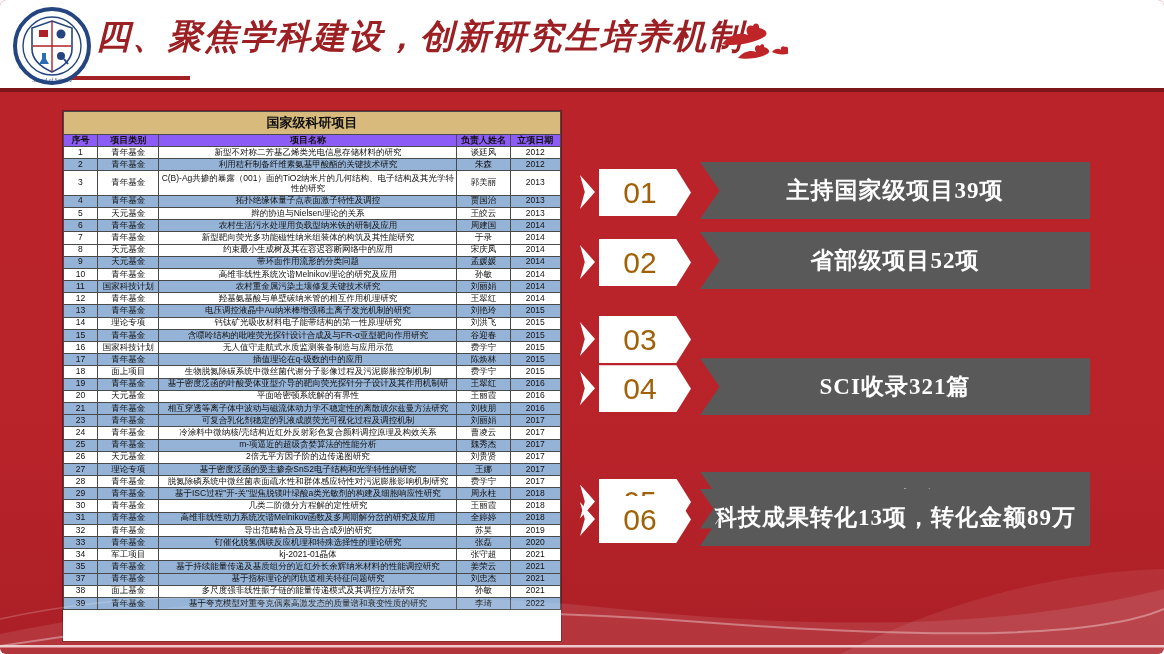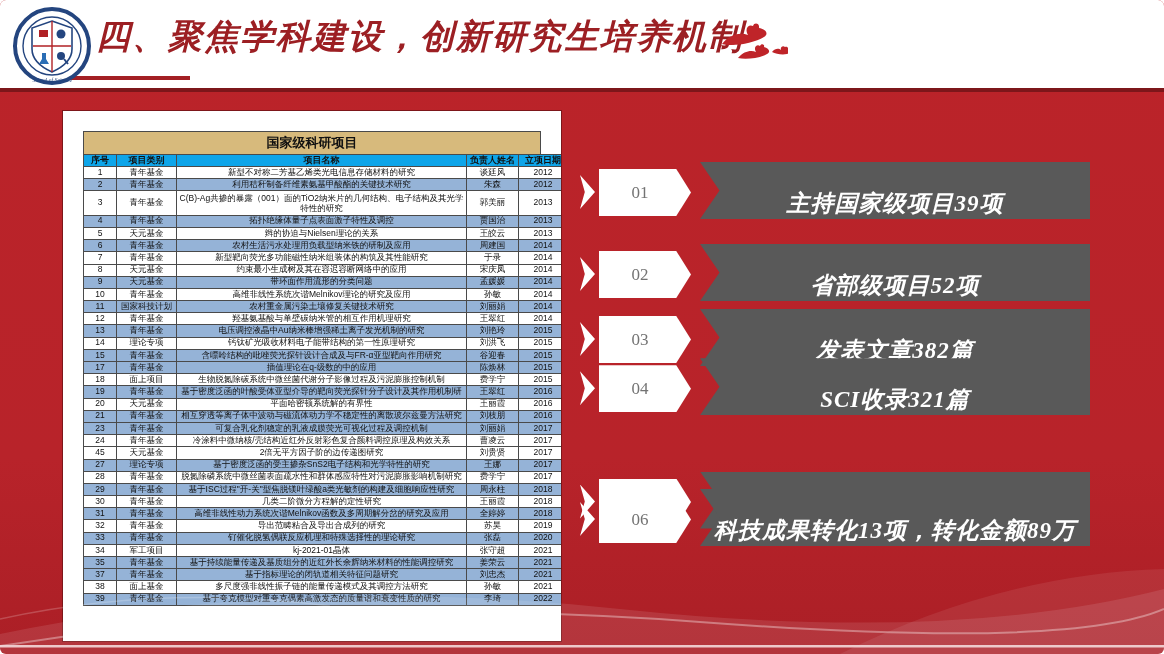--- a/index.html
+++ b/index.html
@@ -5,37 +5,37 @@
   html,body{margin:0;padding:0;background:#fff;}
   .slide{position:relative;width:1164px;height:654px;background:linear-gradient(180deg,#bb2329 0%,#b8232a 70%,#ab1f26 100%);overflow:hidden;font-family:"Liberation Sans",sans-serif;border-radius:6px;}
   
   .header{position:absolute;top:0;left:0;width:100%;height:88px;background:#ffffff;}
   .header-rule{position:absolute;top:88px;left:0;width:100%;height:4px;background:#7d161a;}
   .logo-underline{position:absolute;left:34px;top:76px;width:156px;height:4px;background:#a32024;z-index:1;}
   .logo{position:absolute;left:12px;top:5px;width:80px;height:82px;z-index:2;}
   .page-title{position:absolute;left:96px;top:14px;z-index:3;font-family:"Liberation Serif",serif;font-style:italic;font-weight:bold;font-size:34px;letter-spacing:2px;color:#9c1f23;white-space:nowrap;}
   .doves{position:absolute;left:718px;top:20px;width:70px;height:44px;z-index:3;}
   
-  .table-card{position:absolute;left:62px;top:110px;width:500px;height:532px;background:#ffffff;box-sizing:border-box;padding:20px;border:1px solid #7d161a;overflow:hidden;}
+  .table-card{position:absolute;left:62px;top:110px;width:500px;height:532px;background:#ffffff;box-sizing:border-box;padding:0;border:1px solid #7d161a;overflow:hidden;}
   .tbl-title{height:22px;line-height:22px;background:#d7ba7c;border:1px solid #4a4a4a;border-bottom:none;text-align:center;font-weight:bold;font-size:13px;color:#111;}
   table.ptable{width:100%;border-collapse:collapse;table-layout:fixed;}
   .ptable th,.ptable td{border:1px solid #4a4a4a;font-size:8.5px;line-height:1.15;padding:0 2px;text-align:center;color:#111;white-space:nowrap;overflow:hidden;}
-  .ptable th{height:11px;background:#0ea5e9;font-weight:bold;font-size:9px;}
+  .ptable th{height:11px;background:#8b5cf6;font-weight:bold;font-size:9px;}
   .ptable td{height:11.2px;background:#ffffff;}
   .ptable tr.hl td{background:#95b3d7;}
   .ptable tr.wrap td{height:23.4px;}
   .ptable tr.wrap td.c-name{white-space:normal;line-height:1.2;}
   .col-no{width:33px;}.col-cat{width:60px;}.col-name{width:290px;}.col-pi{width:52px;}.col-year{width:49px;}
   
   .achv{position:absolute;left:580px;top:162px;width:512px;height:390px;}
   .achv-item{position:absolute;left:0;width:100%;height:60px;}
   .achv-chev{position:absolute;left:0;top:13px;width:15px;height:34px;background:#ffffff;clip-path:polygon(0 0,100% 50%,0 100%,32% 50%);}
   .achv-numbox{position:absolute;left:19px;top:7px;width:92px;height:47px;background:#ffffff;clip-path:polygon(0 0,84% 0,100% 50%,84% 100%,0 100%);display:flex;align-items:center;justify-content:center;padding-right:10px;box-sizing:border-box;}
-  .achv-num{font-family:Liberation Serif, serif;font-size:17px;color:#737373;}
-  .achv-banner{position:absolute;left:120px;top:0;width:390px;height:57px;background:#595959;clip-path:polygon(0 0,100% 0,100% 100%,0 100%,5% 50%);display:flex;align-items:flex-end;justify-content:center;font-style:italic;}
+  .achv-num{font-family:Liberation Sans, sans-serif;font-size:30px;color:#a16207;}
+  .achv-banner{position:absolute;left:120px;top:0;width:390px;height:57px;background:#595959;clip-path:polygon(0 0,100% 0,100% 100%,0 100%,5% 50%);display:flex;align-items:center;justify-content:center;}
   .achv-text{font-family:"Liberation Serif",serif;font-weight:bold;font-size:23px;color:#ffffff;white-space:nowrap;letter-spacing:1px;}
   
   .swoosh{position:absolute;left:0;bottom:0;width:1164px;height:140px;pointer-events:none;}
 </style>
 </head>
 <body>
 
 <div class="slide">
 
   <div class="header">
@@ -180,20 +180,27 @@
             <td class="c-pi">刘洪飞</td>
             <td class="c-year">2015</td>
           </tr>
           <tr class="hl ">
             <td class="c-no">15</td>
             <td class="c-cat">青年基金</td>
             <td class="c-name">含嘌呤结构的吡唑荧光探针设计合成及与FR-α亚型靶向作用研究</td>
             <td class="c-pi">谷迎春</td>
             <td class="c-year">2015</td>
           </tr>
+          <tr class="">
+            <td class="c-no">16</td>
+            <td class="c-cat">国家科技计划</td>
+            <td class="c-name">无人值守走航式水质监测装备制造与应用示范</td>
+            <td class="c-pi">费学宁</td>
+            <td class="c-year">2015</td>
+          </tr>
           <tr class="hl ">
             <td class="c-no">17</td>
             <td class="c-cat">青年基金</td>
             <td class="c-name">插值理论在q-级数的中的应用</td>
             <td class="c-pi">陈焕林</td>
             <td class="c-year">2015</td>
           </tr>
           <tr class="">
             <td class="c-no">18</td>
             <td class="c-cat">面上项目</td>
@@ -229,22 +236,29 @@
             <td class="c-pi">刘丽娟</td>
             <td class="c-year">2017</td>
           </tr>
           <tr class="">
             <td class="c-no">24</td>
             <td class="c-cat">青年基金</td>
             <td class="c-name">冷涂料中微纳核/壳结构近红外反射彩色复合颜料调控原理及构效关系</td>
             <td class="c-pi">曹凌云</td>
             <td class="c-year">2017</td>
           </tr>
-          <tr class="">
-            <td class="c-no">45</td>
+          <tr class="hl ">
+            <td class="c-no">25</td>
+            <td class="c-cat">青年基金</td>
+            <td class="c-name">m-项逼近的超级贪婪算法的性能分析</td>
+            <td class="c-pi">魏秀杰</td>
+            <td class="c-year">2017</td>
+          </tr>
+          <tr class="">
+            <td class="c-no">26</td>
             <td class="c-cat">天元基金</td>
             <td class="c-name">2倍无平方因子阶的边传递图研究</td>
             <td class="c-pi">刘贵贤</td>
             <td class="c-year">2017</td>
           </tr>
           <tr class="hl ">
             <td class="c-no">27</td>
             <td class="c-cat">理论专项</td>
             <td class="c-name">基于密度泛函的受主掺杂SnS2电子结构和光学特性的研究</td>
             <td class="c-pi">王娜</td>
@@ -334,36 +348,33 @@
   <div class="achv" id="achv-container">
       <div class="achv-item" style="top: 0px;">
         <div class="achv-chev"></div>
         <div class="achv-numbox">
           <span class="achv-num">01</span>
         </div>
         <div class="achv-banner">
           <span class="achv-text">主持国家级项目39项</span>
         </div>
       </div>
-      <div class="achv-item" style="top: 82px;">
+      <div class="achv-item" style="top: 70px;">
         <div class="achv-chev"></div>
         <div class="achv-numbox">
           <span class="achv-num">02</span>
         </div>
         <div class="achv-banner">
           <span class="achv-text">省部级项目52项</span>
         </div>
       </div>
       <div class="achv-item" style="top: 147px;">
         <div class="achv-chev"></div>
         <div class="achv-numbox">
           <span class="achv-num">03</span>
-        </div>
-        <div class="achv-banner">
-          <span class="achv-text">发表文章382篇</span>
         </div>
       </div>
       <div class="achv-item" style="top: 196.2px;">
         <div class="achv-chev"></div>
         <div class="achv-numbox">
           <span class="achv-num">04</span>
         </div>
         <div class="achv-banner">
           <span class="achv-text">SCI收录321篇</span>
         </div>

